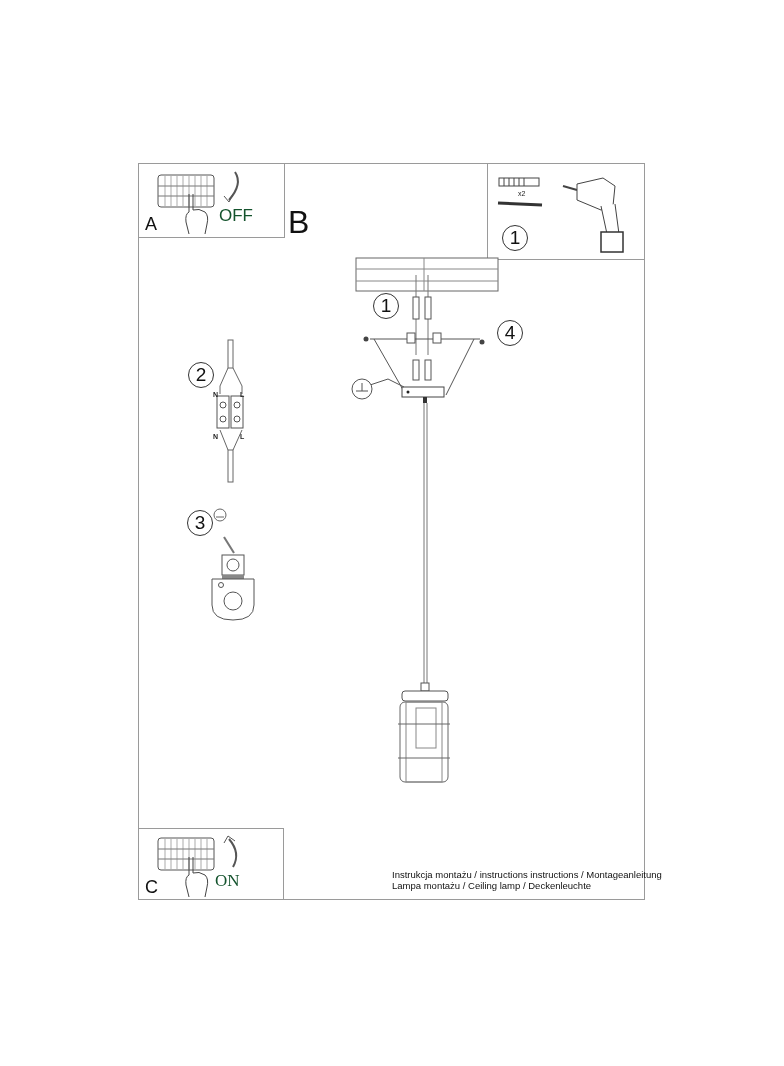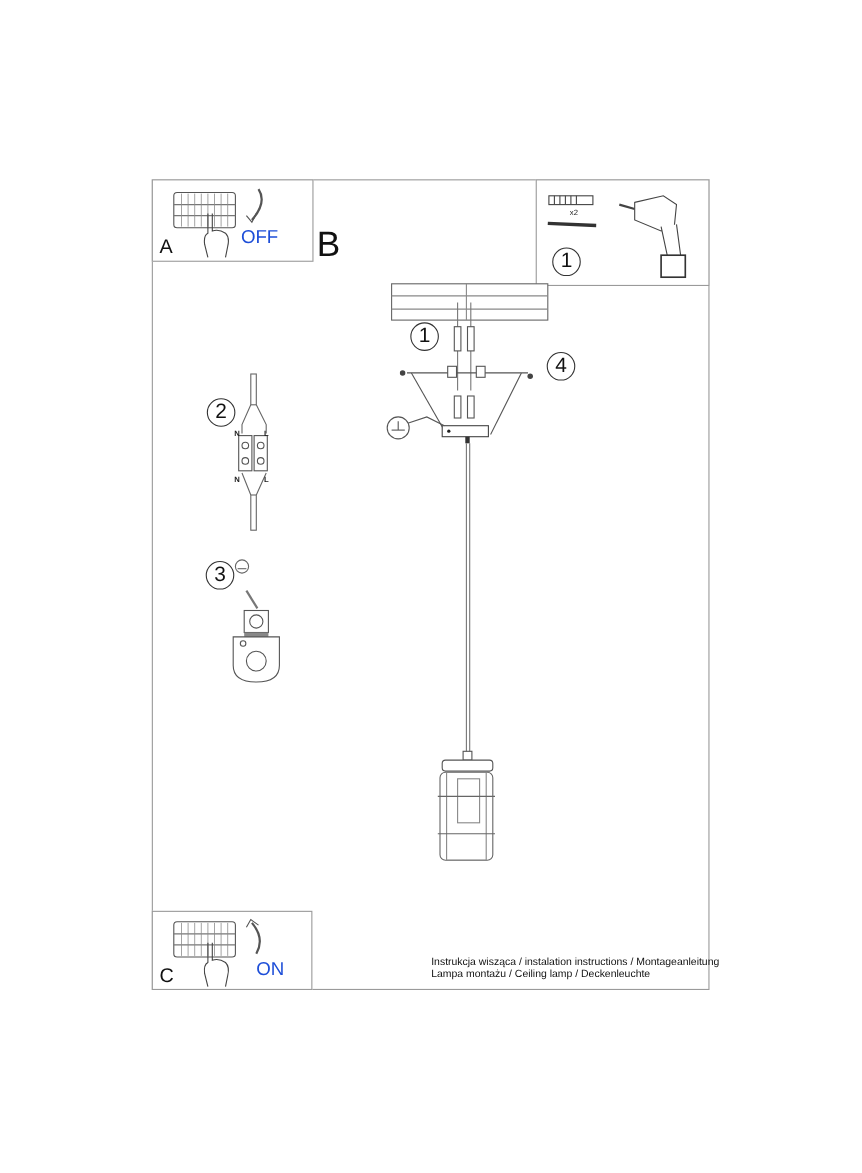--- a/index.html
+++ b/index.html
@@ -1,21 +1,21 @@
 <!DOCTYPE html>
 <html><head>
 <meta charset="utf-8">
 <style>
   html, body { margin:0; padding:0; background:#ffffff; }
   body { width:784px; height:1066px; position:relative; overflow:hidden; font-family:"Liberation Sans", sans-serif; color:#111; }
   .frame { position:absolute; left:138px; top:163px; width:507px; height:737px; border:1px solid #9a9a9a; box-sizing:border-box; }
   .box { position:absolute; border:1px solid #9a9a9a; box-sizing:border-box; background:#fff; }
   .letter { position:absolute; font-size:18px; color:#111; }
   .big-letter { position:absolute; font-size:32px; color:#111; }
-  .onoff { position:absolute; font-size:17px; color:#1d4ed8; }
+  .onoff { position:absolute; font-size:17px; color:#14532d; }
   .circ { position:absolute; width:24px; height:24px; border:1px solid #333; border-radius:50%; font-size:19px; text-align:center; line-height:24px; background:#fff; }
   .caption { position:absolute; left:392px; top:869px; font-size:9.5px; line-height:11px; color:#111; white-space:nowrap; }
   svg { position:absolute; overflow:visible; }
   .small { position:absolute; font-size:7px; font-weight:bold; color:#222; }
 </style>
 </head>
 <body>
 
 <div class="frame"></div>
 
@@ -172,19 +172,19 @@
     </g>
   </svg>
   <svg width="30" height="40" style="left:44px; top:28px;">
     <path d="M6 0 L6 18 Q2 20 3 28 L6 40 M10 0 L10 16 Q16 14 22 18 Q26 22 24 30 L22 40" fill="none" stroke="#444"></path>
   </svg>
   <svg width="24" height="36" style="left:82px; top:4px;">
     <path d="M12 34 Q20 20 8 6" fill="none" stroke="#555" stroke-width="2"></path>
     <path d="M3 10 L7 3 L14 8" fill="none" stroke="#555"></path>
   </svg>
   <span class="letter" style="left:6px; top:48px;">C</span>
-  <span class="onoff" style="left:94px; top:42px;">ON</span>
+  <span class="onoff" style="left:76px; top:42px;font-family:Liberation Serif, serif;">ON</span>
 </div>
 
 <div class="caption">
-  <div>Instrukcja wisząca / instalation instructions / Montageanleitung</div>
+  <div>Instrukcja montażu / instructions instructions / Montageanleitung</div>
   <div>Lampa montażu / Ceiling lamp / Deckenleuchte</div>
 </div>
 
 </body></html>

